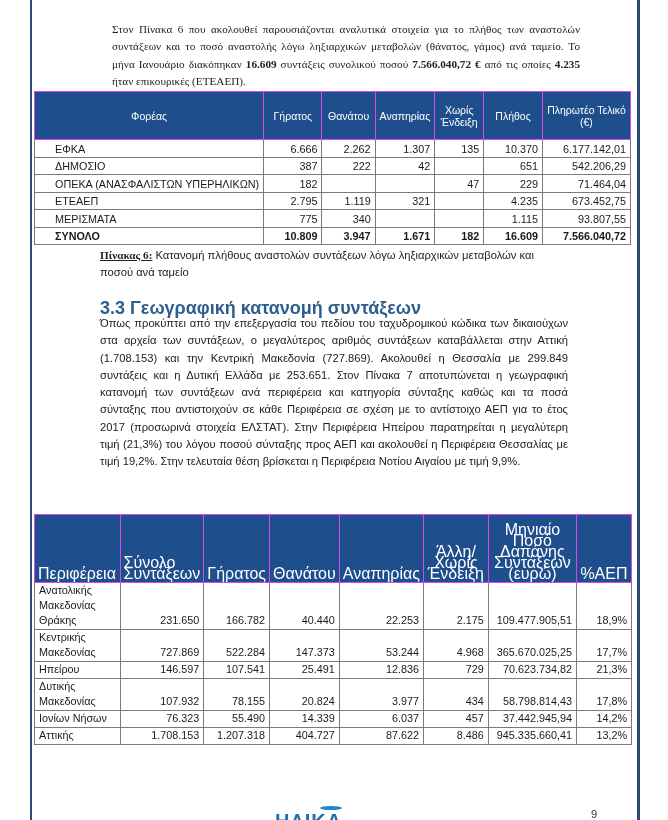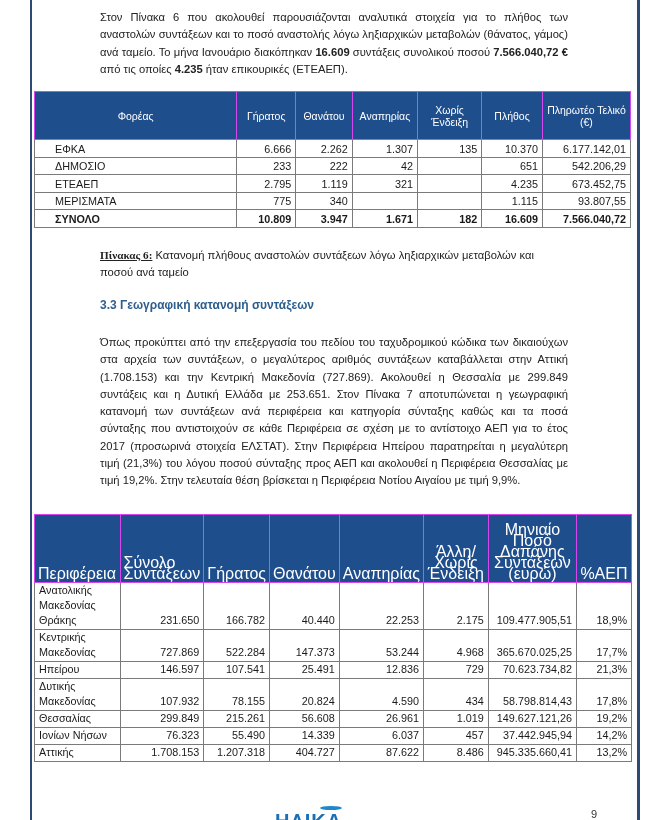--- a/index.html
+++ b/index.html
@@ -4,37 +4,37 @@
 <style>
   html, body { margin: 0; padding: 0; background: #ffffff; }
   body { width: 668px; height: 820px; position: relative; overflow: hidden;
          font-family: "Liberation Sans", "DejaVu Sans", sans-serif; color: #1a1a1a; }
   .rule-left { position: absolute; left: 30px; top: 0; width: 2px; height: 820px; background: #2c4a74; }
   .rule-right { position: absolute; left: 637px; top: 0; width: 3px; height: 820px; background: #2c4a74; }
   .para { position: absolute; left: 100px; width: 468px; font-size: 11.2px; line-height: 17.3px;
           text-align: justify; color: #222; }
   .para b { font-weight: bold; }
   #p1 { top: 9px; }
-  #p2 { top: 334px; }
+  #p2 { top: 315px; }
 
   table { position: absolute; border-collapse: collapse; font-size: 10.8px; }
   th { background: #1f4e8c; color: #ffffff; font-weight: normal; border: 1px solid #d946ef; padding: 9px 3px; }
   td { border: 1px solid #7a7a7a; padding: 0 4px; text-align: right; vertical-align: bottom; white-space: nowrap; }
   td.lbl { text-align: left; }
 
   #t6 { left: 34px; top: 91px; width: 597px; }
   #t6 th { height: 29px; font-size: 10.5px; line-height: 12px; text-align: center; }
   #t6 td { height: 16.5px; line-height: 15px; padding-left: 20px; }
   #t6 tr.total td { font-weight: bold; }
   #t6 .t6w0 { width: 206px; } #t6 .t6w1 { width: 52px; } #t6 .t6w2 { width: 50px; }
   #t6 .t6w3 { width: 59px; } #t6 .t6w4 { width: 59px; text-align: center; } #t6 .t6w5 { width: 54px; } #t6 .t6w6 { width: 75px; }
 
   .caption { position: absolute; left: 100px; top: 247px; width: 468px; font-size: 11.2px; line-height: 17px; color: #222; }
   .caption .cap-label { font-weight: bold; text-decoration: underline; font-family: Liberation Serif, serif; }
-  .section-title { position: absolute; left: 100px; top: 298px; font-size: 12px; font-weight: bold; color: #2e5e8e; }
+  .section-title { position: absolute; left: 100px; top: 298px; font-size: 18px; font-weight: bold; color: #2e5e8e; }
 
   #t7 { left: 34px; top: 514px; width: 598px; }
   #t7 th { height: 46px; font-size: 16px; line-height: 11px; vertical-align: bottom; padding-bottom: 3px; text-align: center; }
   #t7 th.left { text-align: left; }
   #t7 td { line-height: 15px; padding-bottom: 1px; }
   #t7 td.lbl { white-space: normal; line-height: 15px; border-radius: 10px; }
   #t7 .w0 { width: 82px; } #t7 .w1 { width: 62px; } #t7 .w2 { width: 52px; } #t7 .w3 { width: 55px; }
   #t7 .w4 { width: 59px; } #t7 .w5 { width: 67px; } #t7 .w6 { width: 102px; } #t7 .w7 { width: 53px; }
 
   .logo { position: absolute; left: 272px; top: 806px; height: 14px; display: flex; align-items: flex-end; overflow: hidden; flex-direction: column; }
@@ -42,21 +42,21 @@
                box-sizing: border-box; background: repeating-radial-gradient(circle, #1e88c9 0 1px, #fff 1px 3px); }
   .logo-text { margin-left: 3px; font-size: 20px; font-weight: bold; color: #1a6fb5; line-height: 22px; letter-spacing: 1px; }
   .page-num { position: absolute; left: 591px; top: 808px; font-size: 11px; color: #333; }
 </style>
 </head>
 <body>
 
 <div class="rule-left"></div>
 <div class="rule-right"></div>
 
-<p class="para" id="p1" style="margin:0;">
+<p class="para" id="p1" style="margin:12px;font-family:Liberation Serif, serif;">
   <span>Στον Πίνακα 6 που ακολουθεί παρουσιάζονται αναλυτικά στοιχεία για το πλήθος των αναστολών συντάξεων και το ποσό αναστολής λόγω ληξιαρχικών μεταβολών (θάνατος, γάμος) ανά ταμείο. Το μήνα Ιανουάριο διακόπηκαν </span><b>16.609</b><span> συντάξεις συνολικού ποσού </span><b>7.566.040,72 €</b><span> από τις οποίες </span><b>4.235</b><span> ήταν επικουρικές (ΕΤΕΑΕΠ).</span>
 </p>
 
 <table id="t6">
   <thead>
     <tr>
       <th class="t6w0">Φορέας</th>
       <th class="t6w1">Γήρατος</th>
       <th class="t6w2">Θανάτου</th>
       <th class="t6w3">Αναπηρίας</th>
@@ -70,26 +70,35 @@
         <td class="lbl">ΕΦΚΑ</td>
         <td>6.666</td>
         <td>2.262</td>
         <td>1.307</td>
         <td>135</td>
         <td>10.370</td>
         <td>6.177.142,01</td>
       </tr>
       <tr>
         <td class="lbl">ΔΗΜΟΣΙΟ</td>
-        <td>233</td>
+        <td>387</td>
         <td>222</td>
         <td>42</td>
         <td></td>
         <td>651</td>
         <td>542.206,29</td>
+      </tr>
+      <tr>
+        <td class="lbl">ΟΠΕΚΑ (ΑΝΑΣΦΑΛΙΣΤΩΝ ΥΠΕΡΗΛΙΚΩΝ)</td>
+        <td>182</td>
+        <td></td>
+        <td></td>
+        <td>47</td>
+        <td>229</td>
+        <td>71.464,04</td>
       </tr>
       <tr>
         <td class="lbl">ΕΤΕΑΕΠ</td>
         <td>2.795</td>
         <td>1.119</td>
         <td>321</td>
         <td></td>
         <td>4.235</td>
         <td>673.452,75</td>
       </tr>
@@ -164,34 +173,24 @@
         <td>12.836</td>
         <td>729</td>
         <td>70.623.734,82</td>
         <td>21,3%</td>
       </tr>
       <tr>
         <td class="lbl">Δυτικής Μακεδονίας</td>
         <td>107.932</td>
         <td>78.155</td>
         <td>20.824</td>
-        <td>4.590</td>
+        <td>3.977</td>
         <td>434</td>
         <td>58.798.814,43</td>
         <td>17,8%</td>
-      </tr>
-      <tr>
-        <td class="lbl">Θεσσαλίας</td>
-        <td>299.849</td>
-        <td>215.261</td>
-        <td>56.608</td>
-        <td>26.961</td>
-        <td>1.019</td>
-        <td>149.627.121,26</td>
-        <td>19,2%</td>
       </tr>
       <tr>
         <td class="lbl">Ιονίων Νήσων</td>
         <td>76.323</td>
         <td>55.490</td>
         <td>14.339</td>
         <td>6.037</td>
         <td>457</td>
         <td>37.442.945,94</td>
         <td>14,2%</td>

